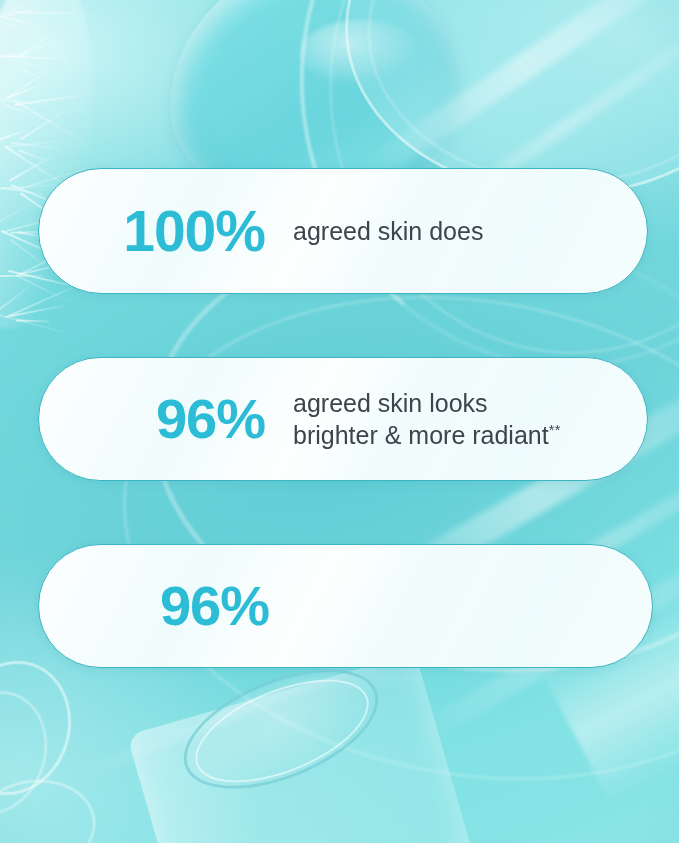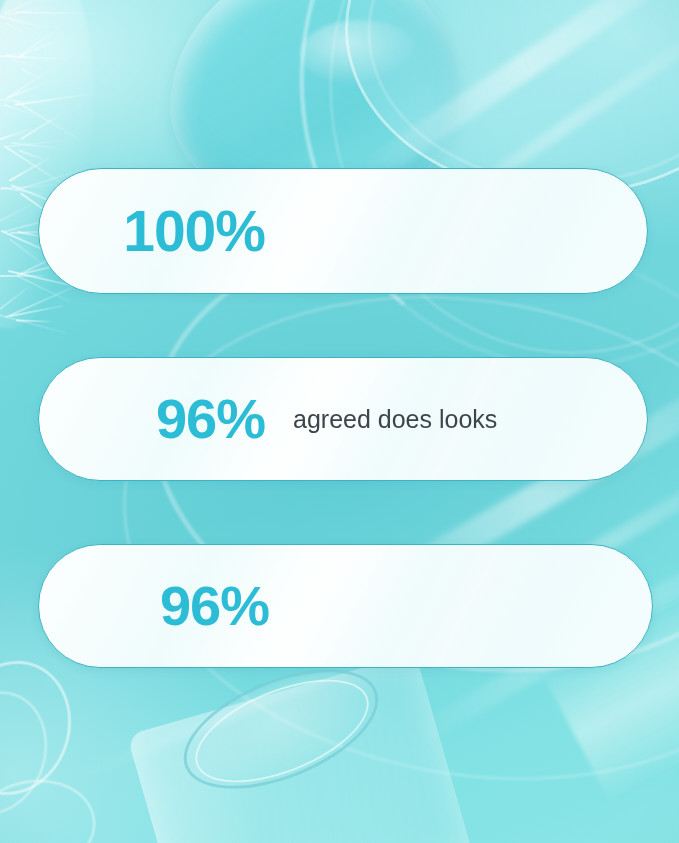--- a/index.html
+++ b/index.html
@@ -361,28 +361,30 @@
   <div class="rod"></div>
 
   <div class="bg-layer vignette"></div>
 
   <div class="cards">
 
     <div class="stat-card" id="card-0">
       <div class="card-sheen"></div>
       <div class="stat-number">100%</div>
       <div class="stat-text">
+        <div>agreed skin does</div>
       </div>
     </div>
 
     <div class="stat-card" id="card-1">
       <div class="card-sheen"></div>
       <div class="stat-number">96%</div>
       <div class="stat-text">
-        <div>agreed does looks</div>
+        <div>agreed skin looks</div>
+        <div><span>brighter &amp; more radiant</span><sup>**</sup></div>
       </div>
     </div>
 
     <div class="stat-card" id="card-2">
       <div class="card-sheen"></div>
       <div class="stat-number">96%</div>
       <div class="stat-text">
       </div>
     </div>
 

